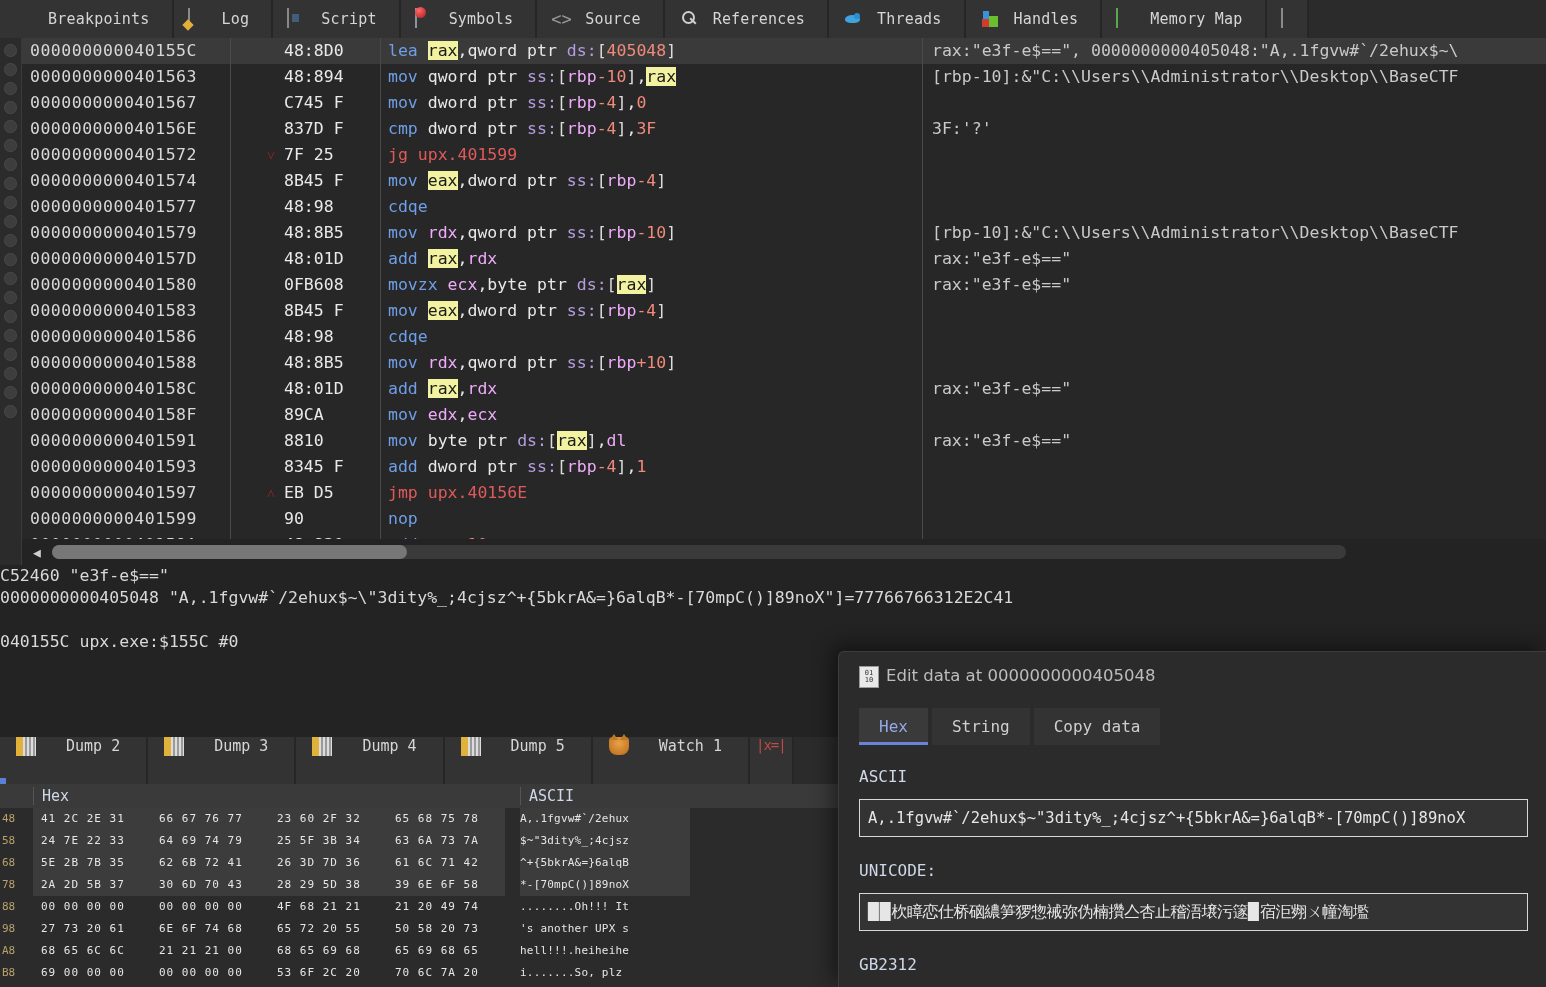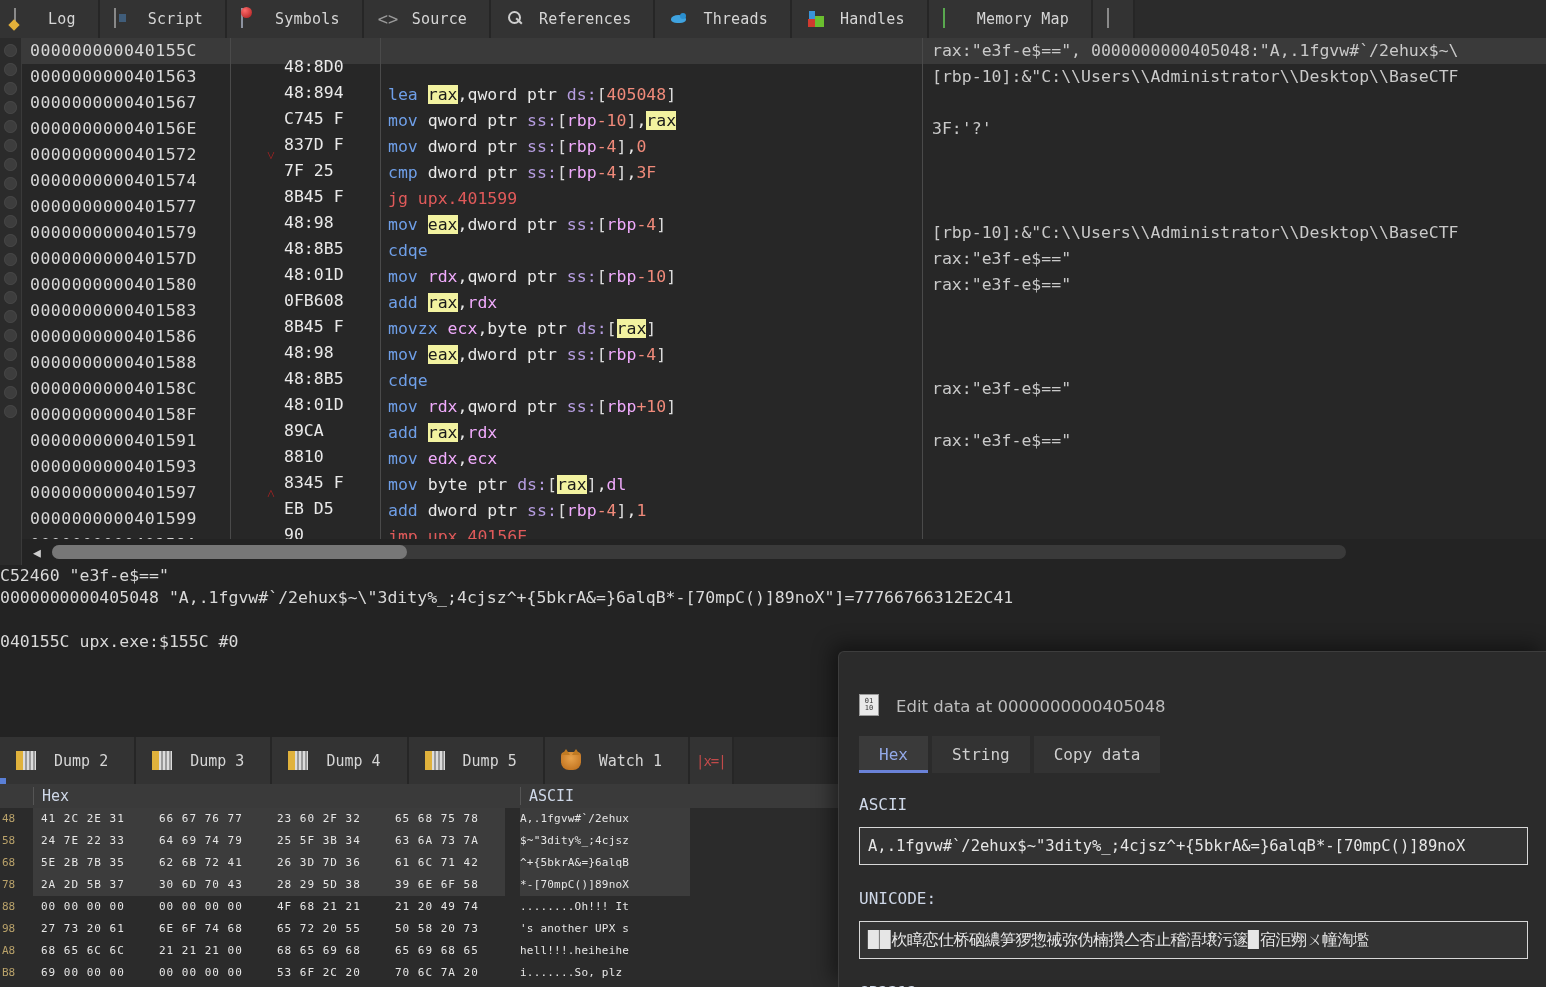--- a/index.html
+++ b/index.html
@@ -83,25 +83,25 @@
   .c-addr {
     position: absolute; left: 8px; top: 0; width: 205px;
     color: #d8d8d8; letter-spacing: .5px;
   }
   .c-sep1 { position:absolute; left: 208px; top:0; width:1px; height:26px; background:#4a4a4a; }
   .c-arrow {
     position: absolute; left: 238px; top: 0; width: 22px; text-align:center;
     color: #b02222; font-size: 14px;
   }
   .c-bytes {
-    position: absolute; left: 262px; top: 16px; width: 98px;
+    position: absolute; left: 262px; top: 0; width: 98px;
     color: #e9e9e9; overflow: hidden; text-align: left;
   }
   .c-sep2 { position:absolute; left: 358px; top:0; width:1px; height:26px; background:#4a4a4a; }
-  .c-ins { position: absolute; left: 366px; top: 0; width: 530px; overflow:hidden;margin-top:44px; }
+  .c-ins { position: absolute; left: 366px; top: 0; width: 530px; overflow:hidden; }
   .c-sep3 { position:absolute; left: 900px; top:0; width:1px; height:26px; background:#4a4a4a; }
   .c-cmt { position: absolute; left: 910px; top: 0; right: 0; color: #c9c9c9; overflow:hidden; }
 
   .mn   { color: #6f9fe8; }   
   .mn-j { color: #e05a5a; }   
   .reg  { color: #f0abfc; }
   .reg-hl { background: #f2f2a0; color: #1a1a1a; }
   .num  { color: #f08a7a; }
   .kw   { color: #e8e8e8; }
   .seg  { color: #b69de0; }
@@ -120,21 +120,21 @@
     position:absolute; left:0; top:565px; width:1546px; height:172px;
     background:#232323; color:#d9d9d9; font-size:16.5px;
     font-family:"DejaVu Sans Mono", monospace; overflow:hidden;
   }
   .info .ln { height:22px; line-height:22px; padding-left:0px; white-space:nowrap; }
   .info .ln.sp { height:22px; }
 
   
   .btabbar { position:absolute; left:0; top:737px; width:1546px; height:47px; background:#2b2b2b;
              display:flex; align-items:stretch; }
-  .btab { display:flex; align-items:center; gap:18px; padding:0 26px 0 16px;
+  .btab { display:flex; gap:30px; padding:0 26px 0 16px;
           background:#333333; border-right:2px solid #262626; color:#d6d6d6; font-size:15px;
           white-space:nowrap; position:relative; }
   .btab.clip { padding:0 6px; overflow:hidden; }
   .ic-dump { width:20px;height:19px;position:relative; }
   .ic-dump::before{content:"";position:absolute;left:0;top:0;width:7px;height:19px;background:#e0b23c;}
   .ic-dump::after{content:"";position:absolute;left:7px;top:0;width:13px;height:19px;
       background:repeating-linear-gradient(90deg,#dcdcdc 0 2px,#9a9a9a 2px 4px);}
   .ic-watch { width:20px;height:18px;border-radius:4px 4px 8px 8px;
       background:radial-gradient(circle at 50% 35%,#e8a24a,#b96a18);position:relative;}
   .ic-watch::before,.ic-watch::after{content:"";position:absolute;top:-3px;width:0;height:0;
@@ -158,21 +158,21 @@
   .d-rest{ flex:1; }
   .drow.sel .d-hex .grp, .drow.sel .d-asc { background:#3c3c3c; }
 
   
   .dlg {
     position:absolute; left:838px; top:651px; width:708px; height:336px;
     background:#2b2b2b; border:1px solid #3d3d3d; border-right:none; border-bottom:none;
     border-radius:6px 0 0 0; box-shadow:-6px -6px 20px rgba(0,0,0,.45);
     overflow:hidden;
   }
-  .dlg-title { display:flex; align-items:flex-end; gap:17px; padding:14px 0 0 20px;margin-top:28px; }
+  .dlg-title { display:flex; align-items:flex-start; gap:7px; padding:14px 0 0 20px; }
   .ic-edit { width:20px;height:22px;background:#e9e9e9;border:1px solid #9a9a9a;position:relative;
              font-size:7px; line-height:7px; color:#333; text-align:center; padding-top:3px;
              font-family:"DejaVu Sans Mono", monospace;}
   .dlg-title-text { color:#bdbdbd; font-size:16.5px; font-family:"DejaVu Sans", sans-serif; }
   .dlg-tabs { display:flex; gap:4px; padding:20px 0 0 20px; }
   .dlg-tab { padding:9px 20px; background:#333333; color:#cfcfcf; font-size:16px;
              font-family:"DejaVu Sans Mono", monospace; position:relative; }
   .dlg-tab.active { color:#93a9e8; background:#3a3a3a; }
   .dlg-tab.active::after { content:""; position:absolute; left:0; bottom:0; width:100%; height:3px; background:#6a82d8; }
   .dlg-body { padding: 22px 18px 0 20px; }
@@ -185,20 +185,24 @@
   }
   .fld-input.uni { font-family:"DejaVu Sans", sans-serif; letter-spacing:-0.5px; font-size:16px; }
 </style>
 </head>
 <body>
 
 <div id="root">
 
   <div class="tabbar">
     <div class="tab">
+      <span class="ticon"><span class="ic-bp"></span></span>
+      <span class="tab-label">Breakpoints</span>
+    </div>
+    <div class="tab">
       <span class="ticon"><span class="ic-page pen"></span></span>
       <span class="tab-label">Log</span>
     </div>
     <div class="tab">
       <span class="ticon"><span class="ic-script"></span></span>
       <span class="tab-label">Script</span>
     </div>
     <div class="tab">
       <span class="ticon"><span class="ic-sym"></span></span>
       <span class="tab-label">Symbols</span>

